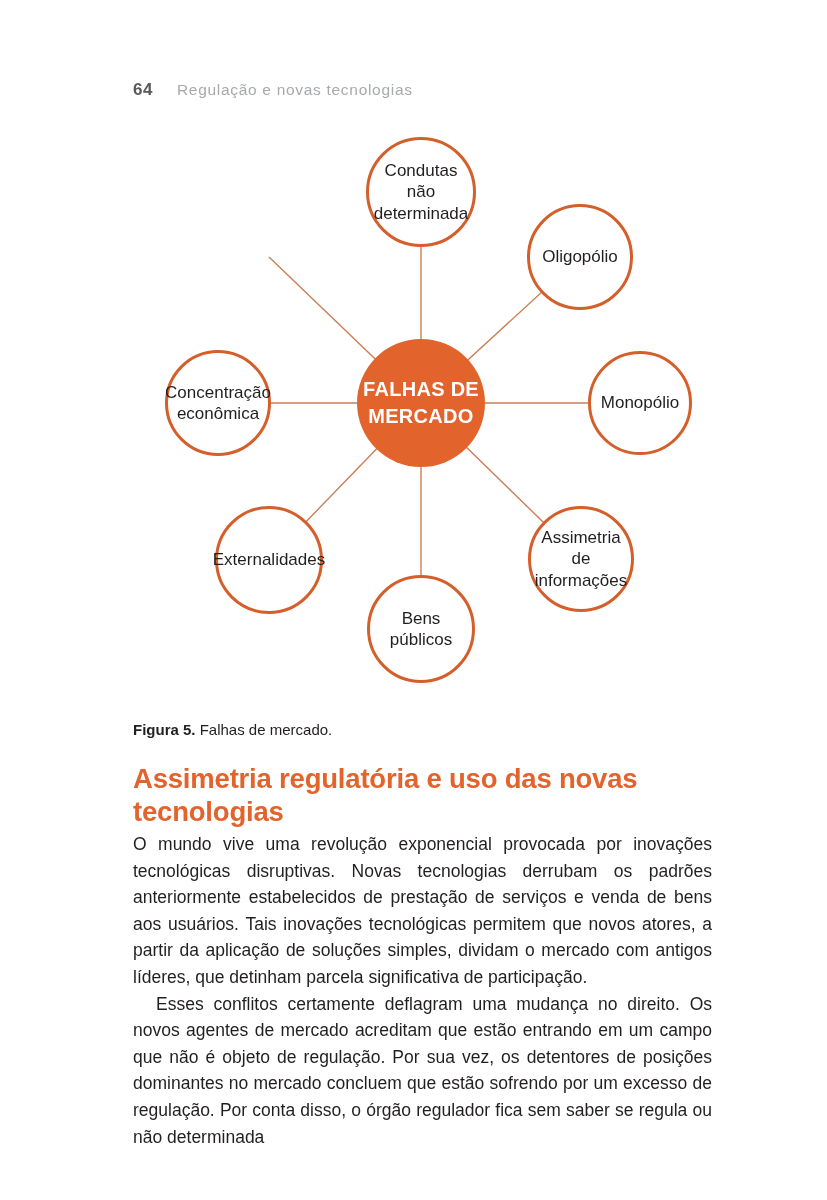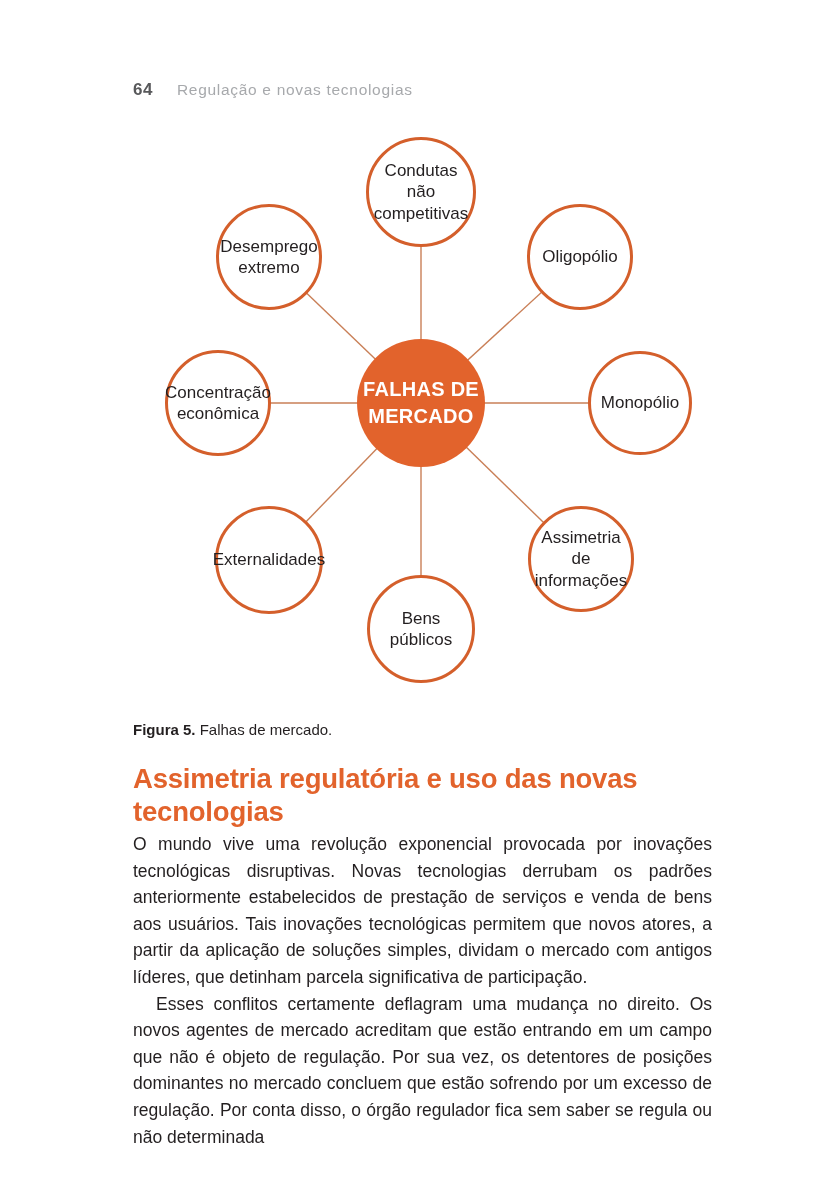--- a/index.html
+++ b/index.html
@@ -93,38 +93,36 @@
       <line x1="421" y1="391" x2="580" y2="245"></line>
       <line x1="421" y1="391" x2="640" y2="391"></line>
       <line x1="421" y1="391" x2="581" y2="547"></line>
       <line x1="421" y1="391" x2="421" y2="617"></line>
       <line x1="421" y1="391" x2="269" y2="548"></line>
       <line x1="421" y1="391" x2="209" y2="391"></line>
       <line x1="421" y1="391" x2="269" y2="245"></line>
     </svg>
 
     <div class="node sat" style="left:366px;top:125px;width:110px;height:110px;">Condutas não
-competitivas</div>
+determinada</div>
 
     <div class="node sat" style="left:527px;top:192px;width:106px;height:106px;">Oligopólio</div>
 
     <div class="node sat" style="left:588px;top:339px;width:104px;height:104px;">Monopólio</div>
 
     <div class="node sat" style="left:528px;top:494px;width:106px;height:106px;">Assimetria de
 informações</div>
 
     <div class="node sat" style="left:215px;top:494px;width:108px;height:108px;">Externalidades</div>
 
     <div class="node sat" style="left:367px;top:563px;width:108px;height:108px;">Bens públicos</div>
 
     <div class="node sat" style="left:165px;top:338px;width:106px;height:106px;">Concentração
 econômica</div>
 
-    <div class="node sat" style="left:216px;top:192px;width:106px;height:106px;">Desemprego
-extremo</div>
 
     <div class="node center-node" style="left:357px;top:327px;width:128px;height:128px;">FALHAS DE
 MERCADO</div>
   </div>
 
   <p class="caption"><span class="cap-label">Figura 5.</span><span> Falhas de mercado.</span></p>
 
   <h1 class="section-heading">Assimetria regulatória e uso das novas tecnologias</h1>
 
   <div class="bodytext">

